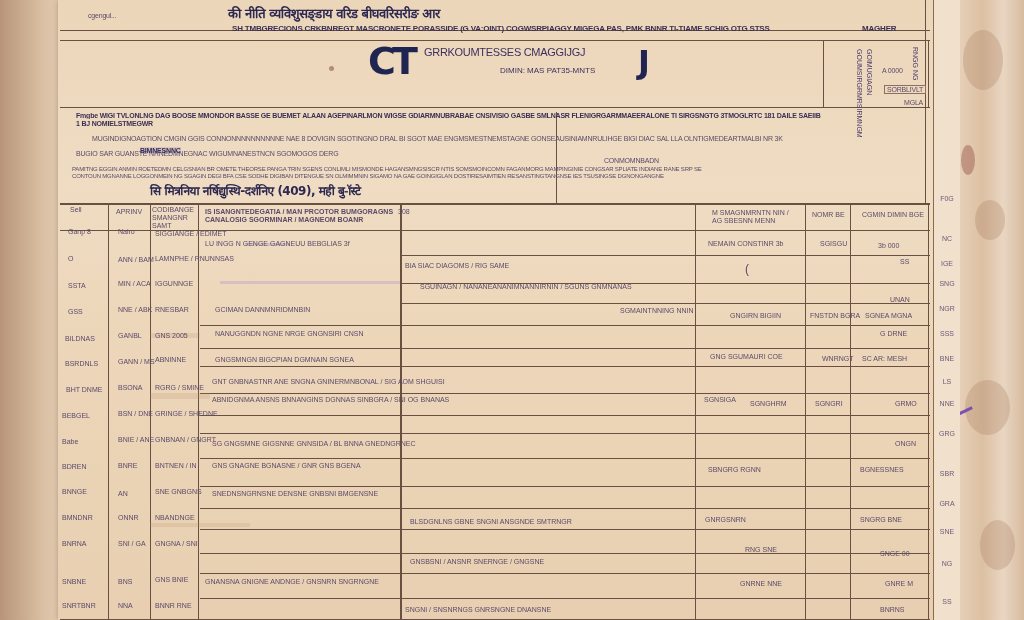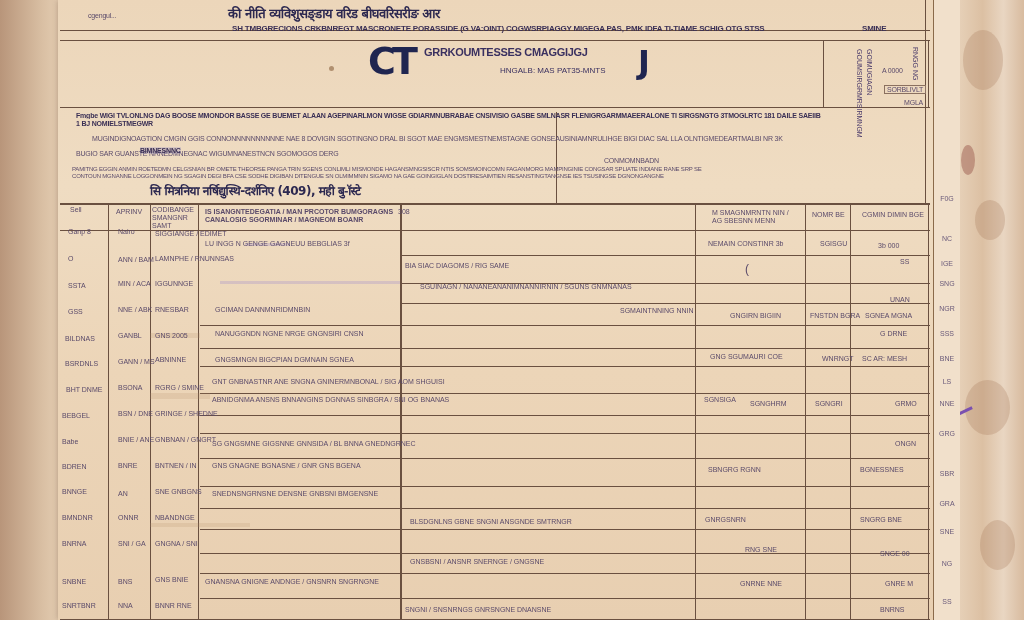--- a/index.html
+++ b/index.html
@@ -16,21 +16,21 @@
   .side-strip{position:absolute;left:933px;top:0;width:26px;height:620px;background:#f1e0cb;border-left:1px solid #8a6a4a;}
   .side-strip .tick{position:absolute;left:4px;font-size:7px;color:#6a5a7a;width:18px;text-align:center;}
   .line{position:absolute;background:#6a5040;}
   .txt{position:absolute;font-size:7px;color:#5a4a6a;white-space:nowrap;letter-spacing:-.2px;}
   .txt.b{font-weight:bold;color:#3a2f55;}
   .txt.dev{font-size:13px;font-weight:bold;color:#2c2850;font-family:"DejaVu Sans",sans-serif;letter-spacing:-.5px;}
   .logo{position:absolute;left:368px;top:42px;font-size:38px;font-weight:900;color:#1f2550;
     font-family:"DejaVu Sans",sans-serif;letter-spacing:-4px;line-height:1;}
   .logo-j{position:absolute;left:638px;top:46px;font-size:32px;font-weight:900;color:#1f2550;
     font-family:"DejaVu Sans",sans-serif;line-height:1;}
-  .logo-sub{position:absolute;left:424px;top:46px;font-size:11px;font-weight:bold;color:#3a3060;letter-spacing:-.3px;}
+  .logo-sub{position:absolute;left:424px;top:46px;font-size:11px;font-weight:normal;color:#3a3060;letter-spacing:-.3px;}
   .logo-sub2{position:absolute;left:500px;top:66px;font-size:8px;color:#3a3060;}
   .ref-box{position:absolute;left:823px;top:40px;width:104px;height:66px;border:1px solid #6a5040;}
   .ref-box .vt{position:absolute;writing-mode:vertical-rl;font-size:7px;color:#4a3a6a;}
   .grid-table{position:absolute;left:60px;top:203px;width:870px;height:417px;}
   .col{position:absolute;top:0;bottom:0;width:1px;background:#6a5040;}
   .row{position:absolute;left:0;right:0;height:1px;background:#6a5040;}
   .hl{position:absolute;height:3px;background:rgba(170,150,200,.35);}
   .cell-txt{position:absolute;font-size:7px;color:#5a4a6a;white-space:nowrap;}
   .smudge{position:absolute;background:rgba(180,140,100,.18);}
 </style>
@@ -49,26 +49,26 @@
 
 <div class="paper"></div>
 
 <div class="line" style="left:60px;top:30px;width:870px;height:1px;"></div>
 <div class="line" style="left:60px;top:40px;width:870px;height:1px;"></div>
 <div class="line" style="left:60px;top:107px;width:870px;height:1px;"></div>
 <div class="line" style="left:925px;top:0;width:1px;height:205px;"></div>
 
 <div class="txt" style="left:88px;top:12px;">cgengul...</div>
 <div class="txt dev" style="left:228px;top:4px;">की नीति व्यविशुसङ्डाय वरिड बीघवरिसरीङ आर</div>
-<div class="txt b" style="left:232px;top:24px;font-size:8px;width:600px;overflow:hidden;">SH TMBGRECIONS CRKBNREGT MASCRONETE PORASSIDE (G VA:OINT) COGWSRPIAGGY MIGEGA PAS, PMK IDFA TI-TIAME SCHIG OTG STSS</div>
-<div class="txt b" style="left:862px;top:24px;font-size:8px;">SMINE</div>
+<div class="txt b" style="left:232px;top:24px;font-size:8px;width:600px;overflow:hidden;">SH TMBGRECIONS CRKBNREGT MASCRONETE PORASSIDE (G VA:OINT) COGWSRPIAGGY MIGEGA PAS, PMK BNNR TI-TIAME SCHIG OTG STSS</div>
+<div class="txt b" style="left:862px;top:24px;font-size:8px;">MAGHER</div>
 
 <div class="logo">CT</div>
 <div class="logo-sub">GRRKOUMTESSES CMAGGIJGJ</div>
-<div class="logo-sub2">HNGALB: MAS PAT35-MNTS</div>
+<div class="logo-sub2">DIMIN: MAS PAT35-MNTS</div>
 <div class="logo-j">J</div>
 <div style="position:absolute;left:329px;top:66px;width:5px;height:5px;border-radius:50%;background:#b09070;"></div>
 
 <div class="ref-box">
   <div class="vt" style="left:32px;top:8px;height:55px;">GOUMSIRGRMRSIRMNGM</div>
   <div class="vt" style="left:42px;top:8px;height:40px;">GOIMUGIAGN</div>
   <div class="vt" style="left:88px;top:6px;height:40px;">RNGG NG</div>
   <div class="txt" style="left:58px;top:26px;">A 0000</div>
   <div class="txt" style="left:60px;top:44px;border:1px solid #8a7060;padding:0 2px;">SORBLIVLT</div>
   <div class="txt" style="left:80px;top:58px;">MGLA</div>

